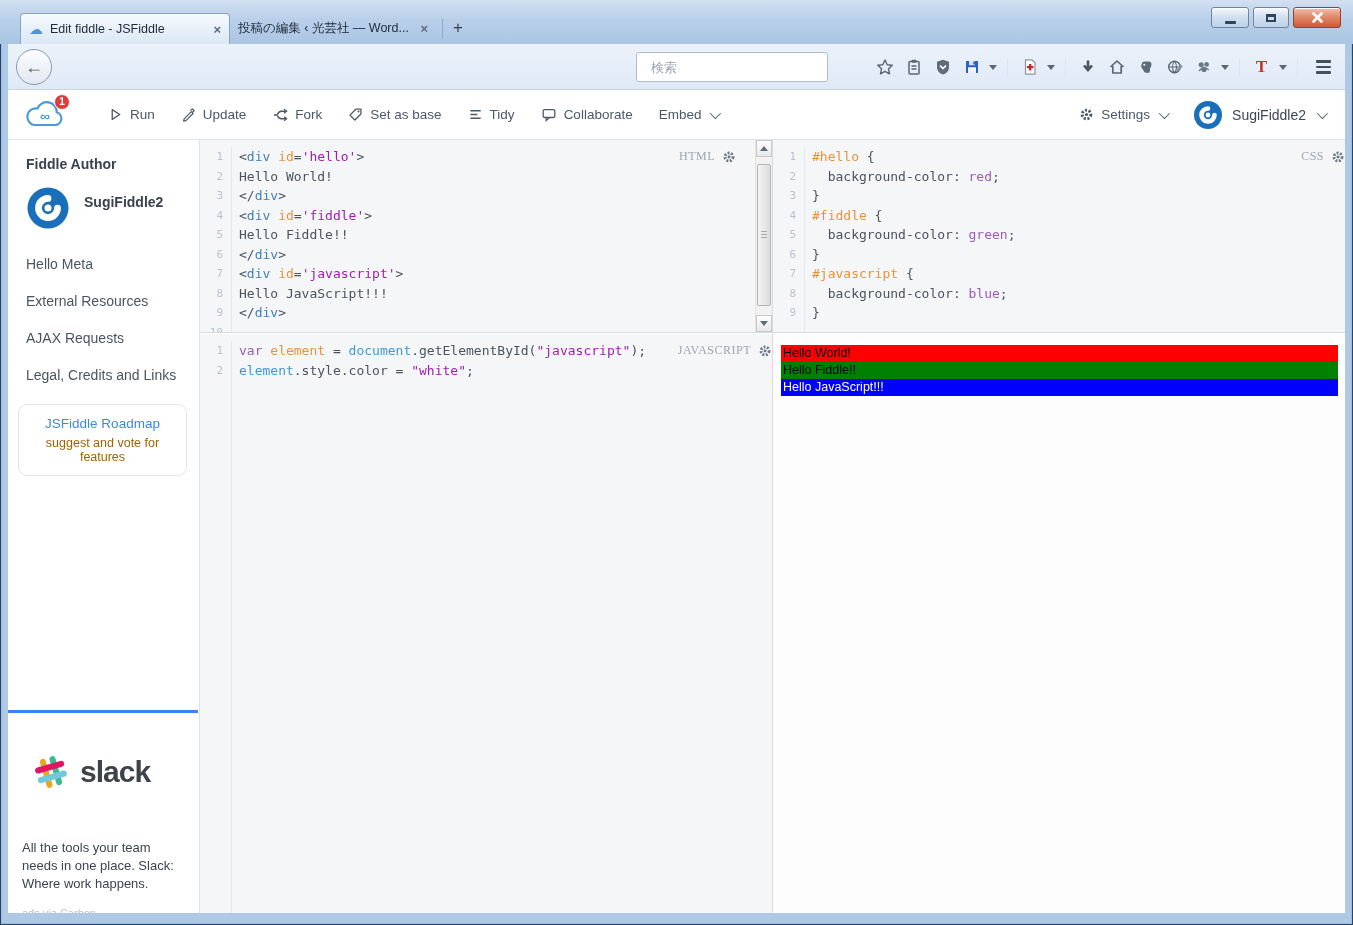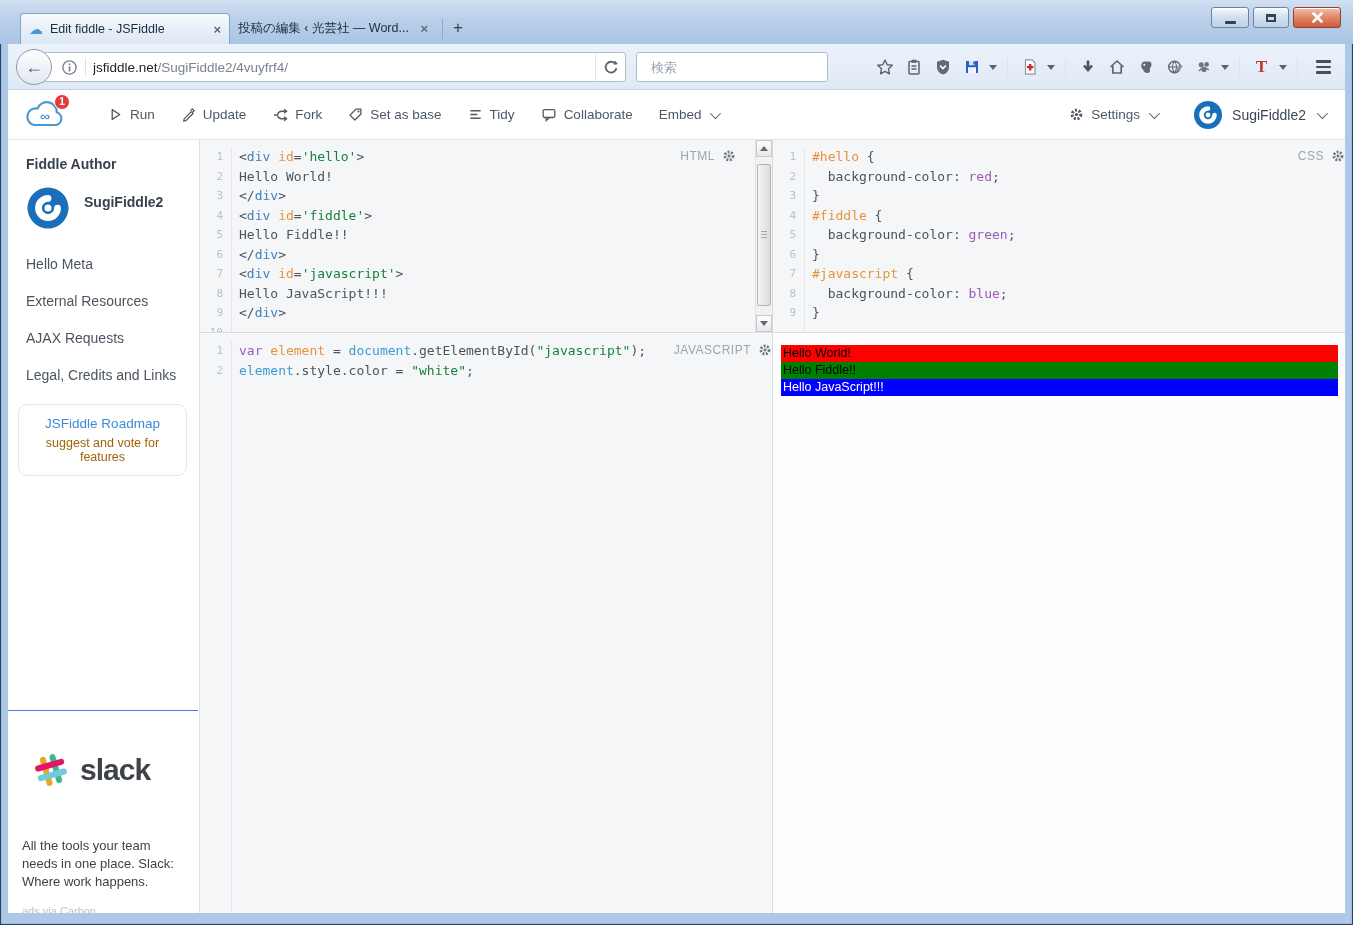--- a/index.html
+++ b/index.html
@@ -57,62 +57,62 @@
 
   .fiddle-header { position:absolute; left:0; right:0; top:0; height:50px; background:#fff;
                    border-bottom:1px solid #e2e5e9; display:flex; align-items:center; padding:0 20px 0 14px; }
   .logo { position:relative; width:46px; height:34px; }
   .badge { position:absolute; top:-4px; right:-2px; width:16px; height:16px; border-radius:50%; background:#e23b3b;
            color:#fff; font-size:10px; font-weight:bold; display:flex; align-items:center; justify-content:center; border:1px solid #fff; }
   .actions { display:flex; align-items:center; gap:26px; margin-left:40px; }
   .action { display:flex; align-items:center; gap:7px; font-size:13.5px; color:#4c5866; cursor:pointer; }
   .chev { width:8px; height:8px; border-right:1.6px solid #55616e; border-bottom:1.6px solid #55616e;
           transform:rotate(45deg) translateY(-2px); margin-left:2px; }
-  .header-right { margin-left:auto; display:flex; gap:10px; }
+  .header-right { margin-left:auto; display:flex; }
   .settings { display:flex; align-items:center; gap:7px; font-size:13.5px; color:#4c5866; cursor:pointer; margin-right:26px; }
   .user { display:flex; align-items:center; gap:9px; cursor:pointer; }
   .user-name { font-size:14px; color:#3d4854; }
 
   .content { position:absolute; left:0; right:0; top:50px; bottom:0; }
 
   
   .sidebar { position:absolute; left:0; top:0; bottom:0; width:192px; background:#fff; border-right:1px solid #dfe3e8; }
   .side-head { font-size:14px; font-weight:bold; color:#39424e; padding:16px 0 0 18px; }
   .author-row { display:flex; align-items:flex-start; gap:14px; padding:14px 0 0 18px; }
   .author-name { font-size:14px; font-weight:bold; color:#39424e; padding-top:8px; }
   .side-links { padding:26px 0 0 18px; }
   .side-link { font-size:14px; color:#4a5560; margin-bottom:21px; cursor:pointer; }
   .roadmap { margin:0 12px 0 10px; border:1px solid #e2e5e9; border-radius:9px; text-align:center; padding:11px 6px; }
   .roadmap-title { font-size:13.5px; color:#3b8bd8; cursor:pointer; }
   .roadmap-sub { font-size:12.5px; color:#a16207; margin-top:5px; }
-  .ad { position:absolute; left:0; right:1px; bottom:0; top:570px; border-top:1px solid #3b82f6; background:#fff; }
+  .ad { position:absolute; left:0; right:1px; bottom:0; top:570px; border-top:3px solid #3b82f6; background:#fff; }
   .slack-logo { display:flex; align-items:center; gap:8px; margin:38px 0 0 22px; }
   .slack-word { font-size:30px; font-weight:bold; color:#3e4249; letter-spacing:-1px; }
   .ad-text { margin:46px 14px 0 14px; font-size:13px; color:#3c434d; line-height:18px; }
   .ad-via { margin:14px 14px 0 14px; font-size:11px; color:#bcc2c9; }
 
   
   .panel { position:absolute; background:#f5f6f8; overflow:hidden; }
   .html-panel { left:192px; top:0; width:572px; height:193px; border-bottom:1px solid #d8dce1; }
   .css-panel  { left:765px; top:0; right:0; height:193px; border-bottom:1px solid #d8dce1; }
   .js-panel   { left:192px; top:194px; width:572px; bottom:0; }
   .result-panel { left:765px; top:194px; right:0; bottom:0; background:#fdfdfe; }
   .vdiv { position:absolute; left:764px; top:0; bottom:0; width:1px; background:#d8dce1; }
 
-  .panel-label { position:absolute; top:9px; display:flex; align-items:flex-start; gap:7px; z-index:3; }
+  .panel-label { position:absolute; top:9px; display:flex; align-items:flex-end; gap:7px; z-index:3;font-family:Liberation Serif, serif; }
   .panel-label .txt { font-size:12px; color:#9ba6b0; letter-spacing:0.5px; }
   .html-panel .panel-label { right:36px; }
   .css-panel .panel-label, .js-panel .panel-label { right:0; }
 
   .code-wrap { position:absolute; left:0; right:0; top:0; bottom:0; display:flex; padding-top:7px; }
   .gutter { width:32px; text-align:right; padding-right:8px; border-right:1px solid #e4e7eb;
             font-family:"DejaVu Sans Mono",monospace; font-size:11px; color:#b9c2cb; line-height:19.5px; flex-shrink:0; }
   .code-lines { padding-left:7px; font-family:"DejaVu Sans Mono",monospace; font-size:13px; color:#4a535e;
                 line-height:19.5px; white-space:pre; }
-  .tk-p { color:#4a535e; } .tk-t { color:#3e7fba; } .tk-a { color:#e8923c; } .tk-s { color:#15803d; }
+  .tk-p { color:#4a535e; } .tk-t { color:#3e7fba; } .tk-a { color:#e8923c; } .tk-s { color:#a21caf; }
   .tk-k { color:#9b5bb5; } .tk-d { color:#e8923c; } .tk-v { color:#3e9bd0; }
   .tk-sel { color:#e8923c; } .tk-val { color:#9b5bb5; }
 
   
   .scrollbar { position:absolute; right:0; top:0; bottom:0; width:17px; background:#f2f2f2; border-left:1px solid #e2e2e2; z-index:4; }
   .sb-btn { position:absolute; left:0; right:0; height:17px; background:linear-gradient(#fefefe,#e8e8e8); border:1px solid #c9c9c9;
             display:flex; align-items:center; justify-content:center; }
   .sb-up { top:0; } .sb-down { bottom:0; }
   .tri-up { width:0;height:0;border-left:4px solid transparent;border-right:4px solid transparent;border-bottom:5px solid #5f6b78; }
   .tri-down { width:0;height:0;border-left:4px solid transparent;border-right:4px solid transparent;border-top:5px solid #5f6b78; }
@@ -154,35 +154,20 @@
       <div class="winbtn close">
         <svg width="11" height="11" viewBox="0 0 11 11">
             <path d="M1.5 1.5 L9.5 9.5 M9.5 1.5 L1.5 9.5" stroke="#fff" stroke-width="2.6" stroke-linecap="round"></path>
           </svg>
       </div>
     </div>
   </div>
 
   <div class="navbar">
     <div class="back-btn">←</div>
-    <div class="urlbar">
-      <svg class="nicon-svg" width="17" height="17" viewBox="0 0 17 17">
-        <circle cx="8.5" cy="8.5" r="6.6" fill="none" stroke="#7b8694" stroke-width="1.4"></circle>
-        <rect x="7.7" y="7.4" width="1.7" height="5" fill="#7b8694"></rect>
-          <rect x="7.7" y="4.4" width="1.7" height="1.8" fill="#7b8694"></rect>
-      </svg>
-      <span class="divider"></span>
-      <span class="url-text"><span class="url-domain">jsfiddle.net</span><span class="url-path">/SugiFiddle2/4vuyfrf4/</span></span>
-      <span class="reload">
-        <svg width="16" height="16" viewBox="0 0 16 16">
-          <path d="M12.6 5.2 A5.4 5.4 0 1 0 13.4 9" fill="none" stroke="#5a6673" stroke-width="1.8"></path>
-          <polygon points="12.2,1.6 14.9,5.2 10.5,5.6" fill="#5a6673"></polygon>
-        </svg>
-      </span>
-    </div>
     <div class="searchbar">
       <svg width="15" height="15" viewBox="0 0 16 16">
         <circle cx="6.5" cy="6.5" r="4.4" fill="none" stroke="#8b95a1" stroke-width="1.5"></circle>
         <path d="M10 10 L14 14" stroke="#8b95a1" stroke-width="1.8"></path>
       </svg>
       <input type="text" placeholder="検索" style="">
     </div>
     <div class="nav-icons">
       <span class="nicon">
         <svg width="18" height="18" viewBox="0 0 18 18">

